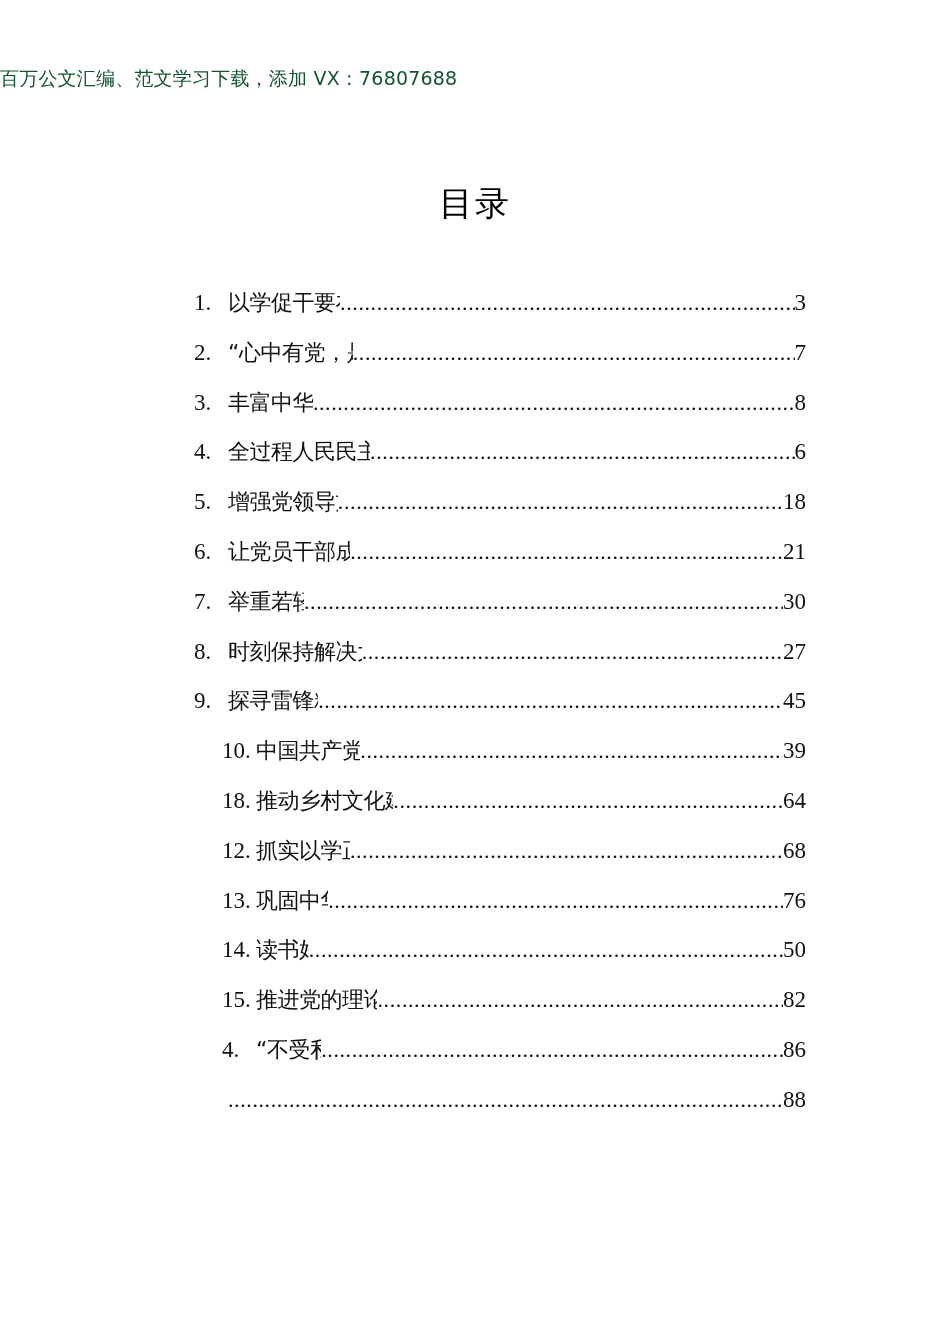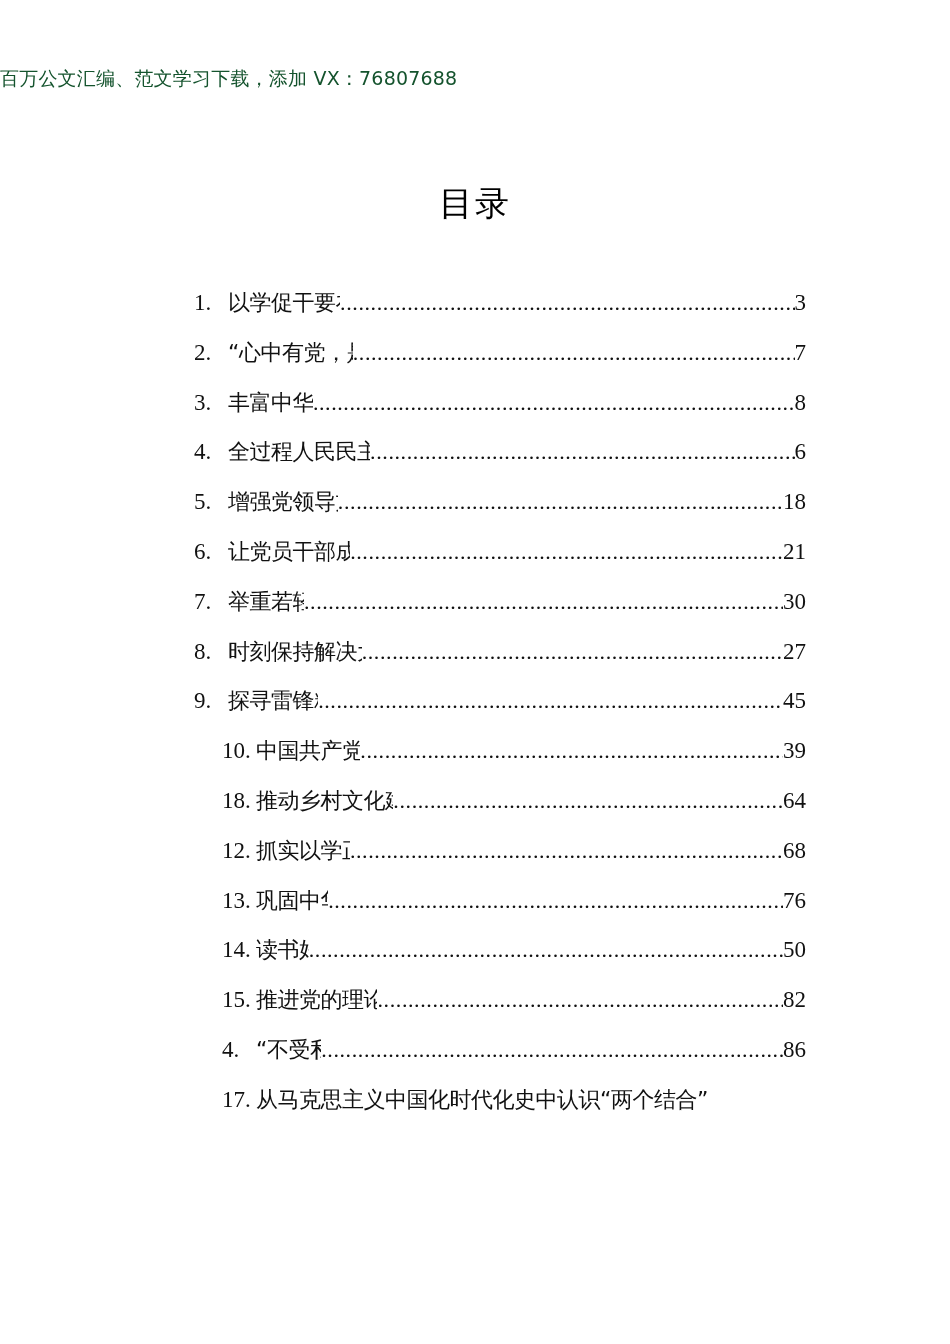--- a/index.html
+++ b/index.html
@@ -215,19 +215,19 @@
       <span class="leader"></span>
       <span class="page-num">82</span>
     </li>
     <li class="toc-item">
       <span class="num wide">4.</span>
       <span class="title">“不受私谒”见操守</span>
       <span class="leader"></span>
       <span class="page-num">86</span>
     </li>
     <li class="toc-item multi">
-      <div class="first-line">
-        <span class="num wide">17.</span>
-        <span class="title">从马克思主义中国化时代化史中认识“两个结合”</span>
+      <div class="second-line">
+        <span class="leader"></span>
+        <span class="page-num">88</span>
       </div>
     </li>
   </ul>
 </div>
 
 </body></html>

